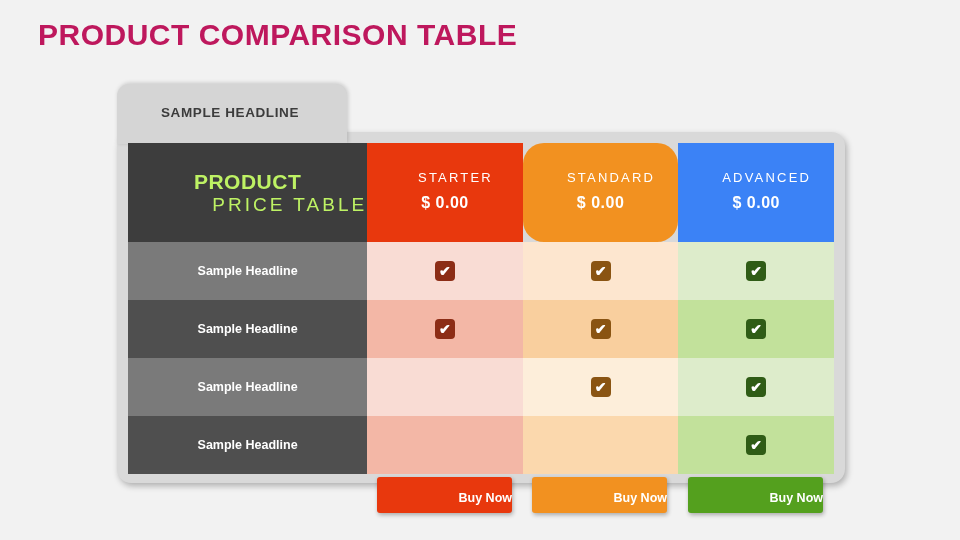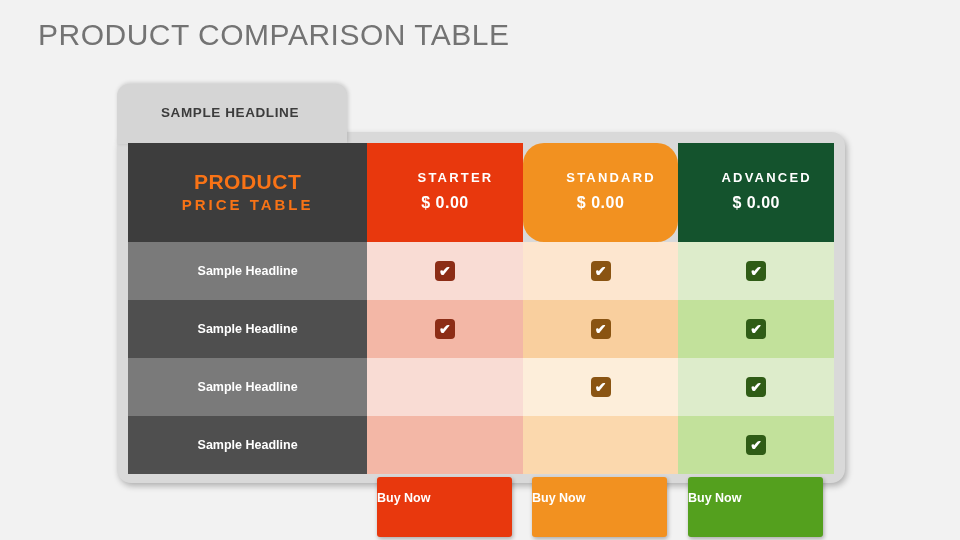--- a/index.html
+++ b/index.html
@@ -7,22 +7,22 @@
     width:960px;height:540px;
     background:#f2f2f2;
     font-family:"Liberation Sans", sans-serif;
     overflow:hidden;
     position:relative;
   }
   #page-title{
     position:absolute;
     left:38px; top:18px;
     font-size:30px;
-    font-weight:normal;
-    color:#737373;
+    font-weight:bold;
+    color:#be185d;
     letter-spacing:0.5px;
   }
 
   
   #table-frame{
     position:absolute;
     left:117px; top:132px;
     width:728px; height:351px;
     background:#d9d9d9;
     border-radius:14px;
@@ -63,43 +63,44 @@
 
   .col-label{width:239px;}
   .col-plan{width:155.5px;}
 
   
   .hdr-product{
     height:99px;
     background:#3d3d3d;
     text-align:center;
     vertical-align:middle;
-    color:#f97316;
+    color:#bef264;
   }
   .hdr-product .l1{
     font-size:21px;
     font-weight:bold;
     letter-spacing:0.5px;
     line-height:25px;
   }
   .hdr-product .l2{
-    font-size:15px;
+    font-size:19px;
     letter-spacing:3px;
     line-height:22px;
-    font-weight:bold;
+    font-weight:normal;
+    text-align:right;
   }
   .hdr-plan{
     height:99px;
     text-align:center;
     vertical-align:middle;
     color:#ffffff;
   }
   .hdr-plan .plan-name{
     font-size:13px;
-    font-weight:bold;
+    font-weight:normal;
     letter-spacing:2.2px;
     line-height:20px;
     margin-left:21px;
   }
   .hdr-plan .plan-price{
     font-size:16px;
     font-weight:bold;
     line-height:30px;
     letter-spacing:0.5px;
   }
@@ -137,26 +138,26 @@
   
   #buttons-row{
     position:absolute;
     left:128px; top:477px;
     width:706px;
     height:44px;
   }
   .buy-btn{
     position:absolute;
     top:0;
-    width:135px;height:60px;
+    width:135px;height:36px;
     border-radius:3px;
     color:#ffffff;
     font-size:12.5px;
     font-weight:bold;
-    text-align:left;
+    text-align:right;
     line-height:42px;
     box-shadow:1px 2px 4px rgba(0,0,0,.3);
     cursor:pointer;
   }
   #buy-starter{left:249px;background:#e8380d;}
   #buy-standard{left:404px;background:#f29120;}
   #buy-advanced{left:560px;background:#54a01e;}
 </style>
 </head>
 <body>
@@ -183,21 +184,21 @@
           <div class="l2">PRICE TABLE</div>
         </td>
         <td class="hdr-plan" style="background: rgb(232, 56, 13);">
           <div class="plan-name">STARTER</div>
           <div class="plan-price">$ 0.00</div>
         </td>
         <td class="hdr-plan" style="background: rgb(242, 145, 32); border-radius: 21px;">
           <div class="plan-name">STANDARD</div>
           <div class="plan-price">$ 0.00</div>
         </td>
-        <td class="hdr-plan" style="background: #14532d;">
+        <td class="hdr-plan" style="background: #3b82f6;">
           <div class="plan-name">ADVANCED</div>
           <div class="plan-price">$ 0.00</div>
         </td>
       </tr>
       <tr>
         <td class="feat-label" style="background: rgb(122, 122, 122);">Sample Headline</td>
         <td class="feat-cell" style="background: rgb(249, 220, 212);"><span class="check red">✔</span></td>
         <td class="feat-cell" style="background: rgb(253, 230, 207);"><span class="check orange">✔</span></td>
         <td class="feat-cell" style="background: rgb(221, 236, 203);"><span class="check green">✔</span></td>
       </tr>

